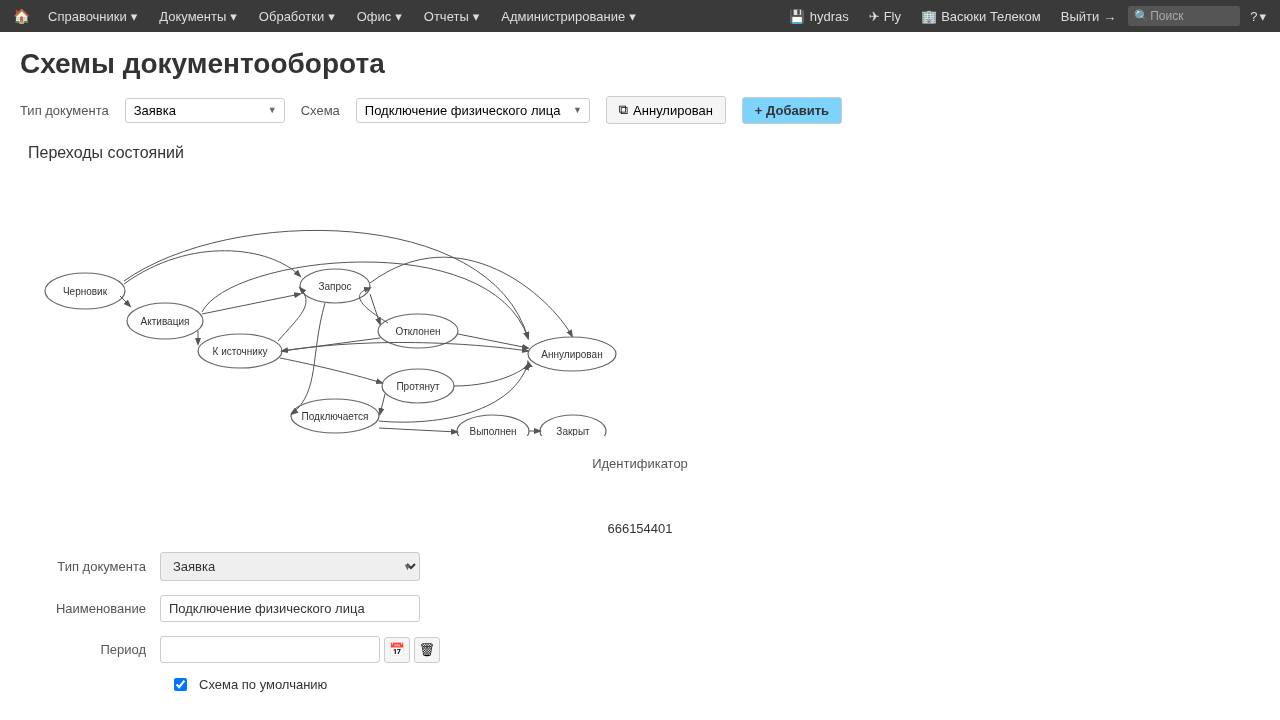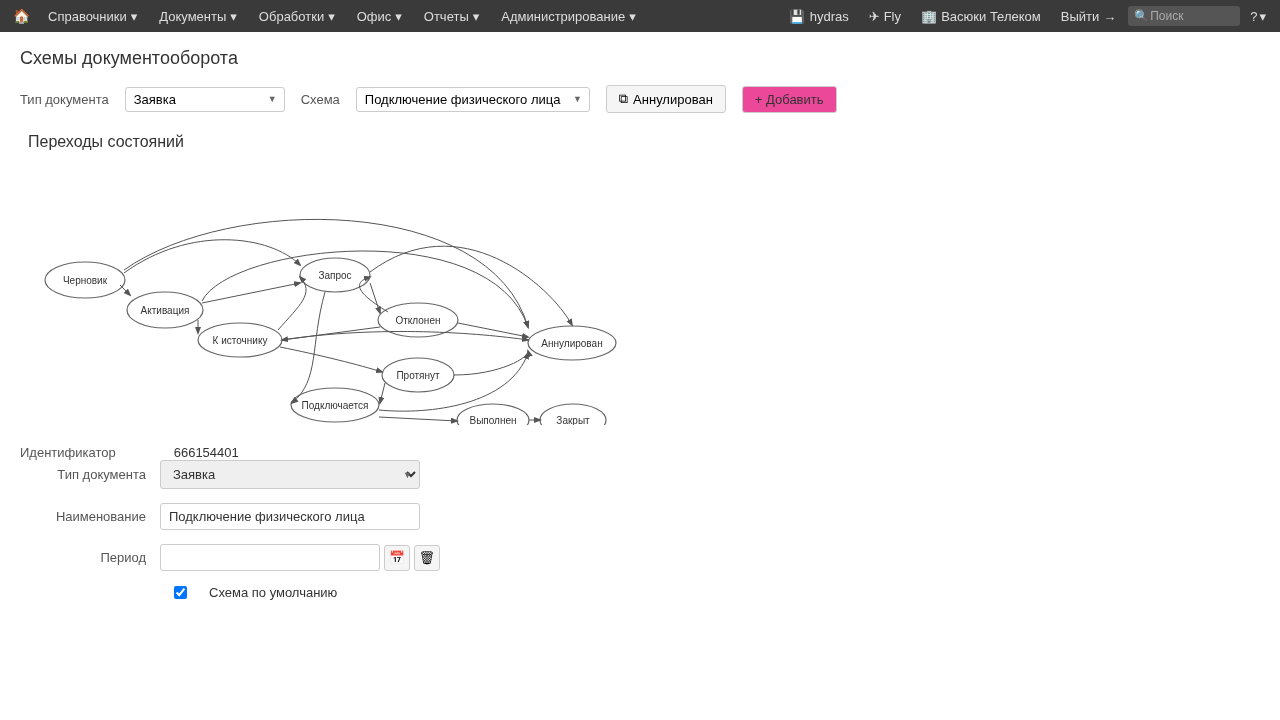--- a/index.html
+++ b/index.html
@@ -56,24 +56,24 @@
       padding: 4px 6px;
       display: flex; align-items: center; gap: 2px;
     }
 
     
     .page-content {
       padding: 16px 20px;
     }
 
     .page-title {
-      font-size: 18px;
+      font-size: 28px;
       color: #333;
       margin-bottom: 16px;
-      font-weight: normal;
+      font-weight: bold;
     }
 
     
     .toolbar-row {
       display: flex;
       align-items: center;
       gap: 16px;
       margin-bottom: 20px;
     }
     .toolbar-label {
@@ -122,23 +122,24 @@
     .btn {
       padding: 5px 12px;
       border: 1px solid #ccc;
       border-radius: 3px;
       background: #f5f5f5;
       font-size: 13px;
       cursor: pointer;
       display: inline-flex; align-items: center; gap: 5px;
     }
     .btn-primary {
-      background: #ec4899;
+      background: #7dd3fc;
       border-color: #ccc;
       color: #333;
+      font-weight: bold;
     }
 
     
     .section-title {
       font-size: 16px;
       font-weight: normal;
       color: #333;
       margin-bottom: 14px;
       padding-left: 8px;
     }
@@ -191,34 +192,34 @@
     .icon-btn {
       width: 26px; height: 26px;
       border: 1px solid #ccc;
       border-radius: 3px;
       background: #f5f5f5;
       cursor: pointer;
       display: flex; align-items: center; justify-content: center;
       font-size: 13px;
     }
     .checkbox-row {
-      display: flex; align-items: center; gap: 22px;
+      display: flex; align-items: center; gap: 12px;
       margin-bottom: 14px;
       padding-left: 154px;
     }
     .comment-row {
       display: flex; align-items: center; gap: 8px;
     }
     .edit-icon {
       color: #888; cursor: pointer; font-size: 13px;
     }
 
     .id-row {
       display: flex; align-items: center;
-      gap: 25px;
+      margin-bottom: 16px; gap: 25px; flex-direction: column;
     }
     .id-label { color: #555; font-size: 13px; }
     .id-value { font-size: 13px; color: #333; text-align: right; }
   </style>
 </head>
 <body>
 
 <div class="navbar">
   <div class="navbar-home">🏠</div>
 

